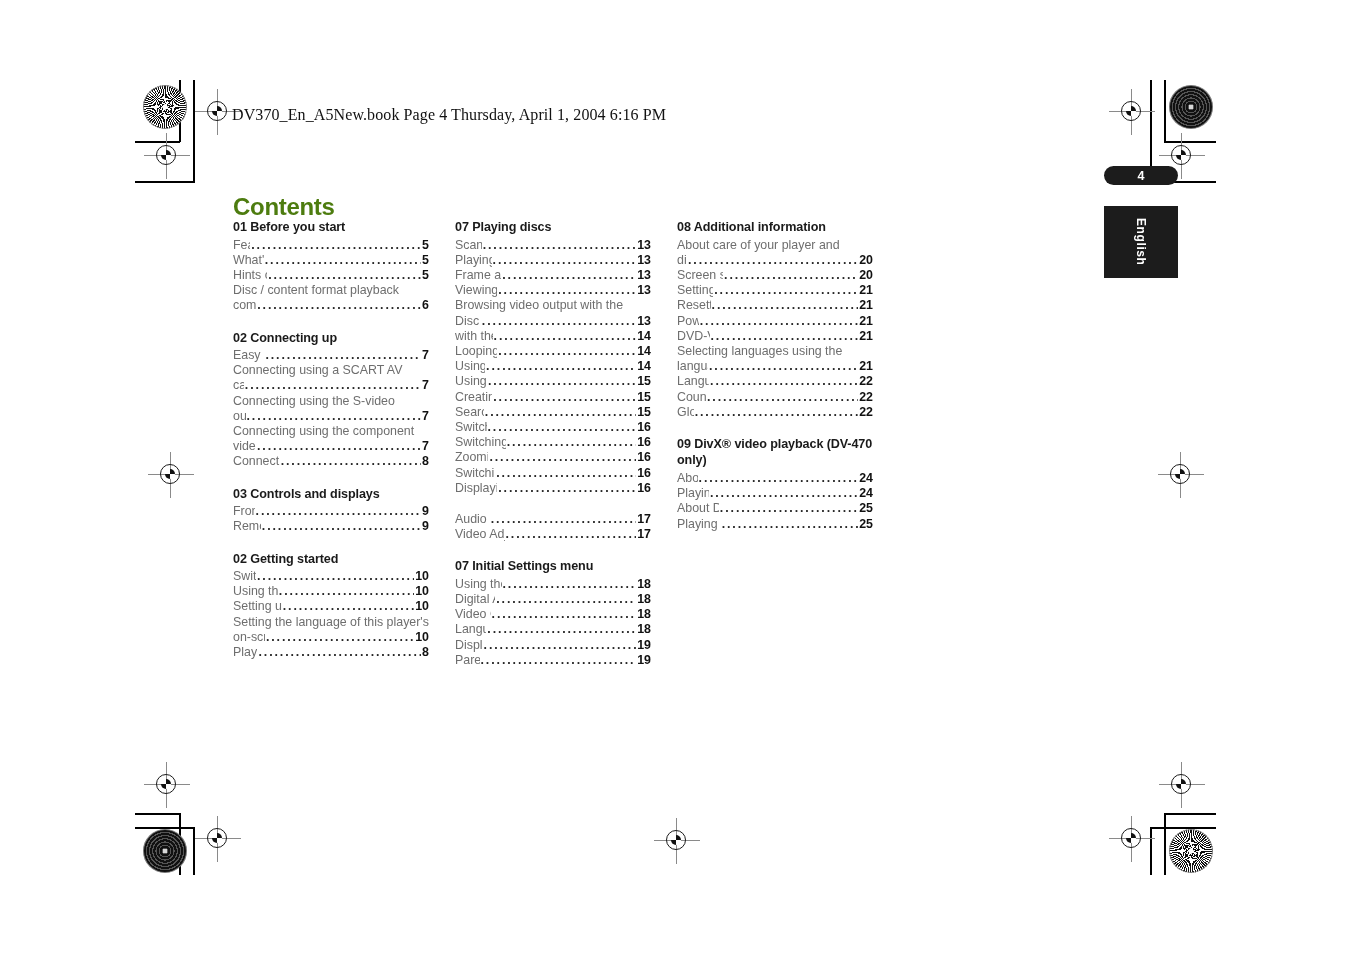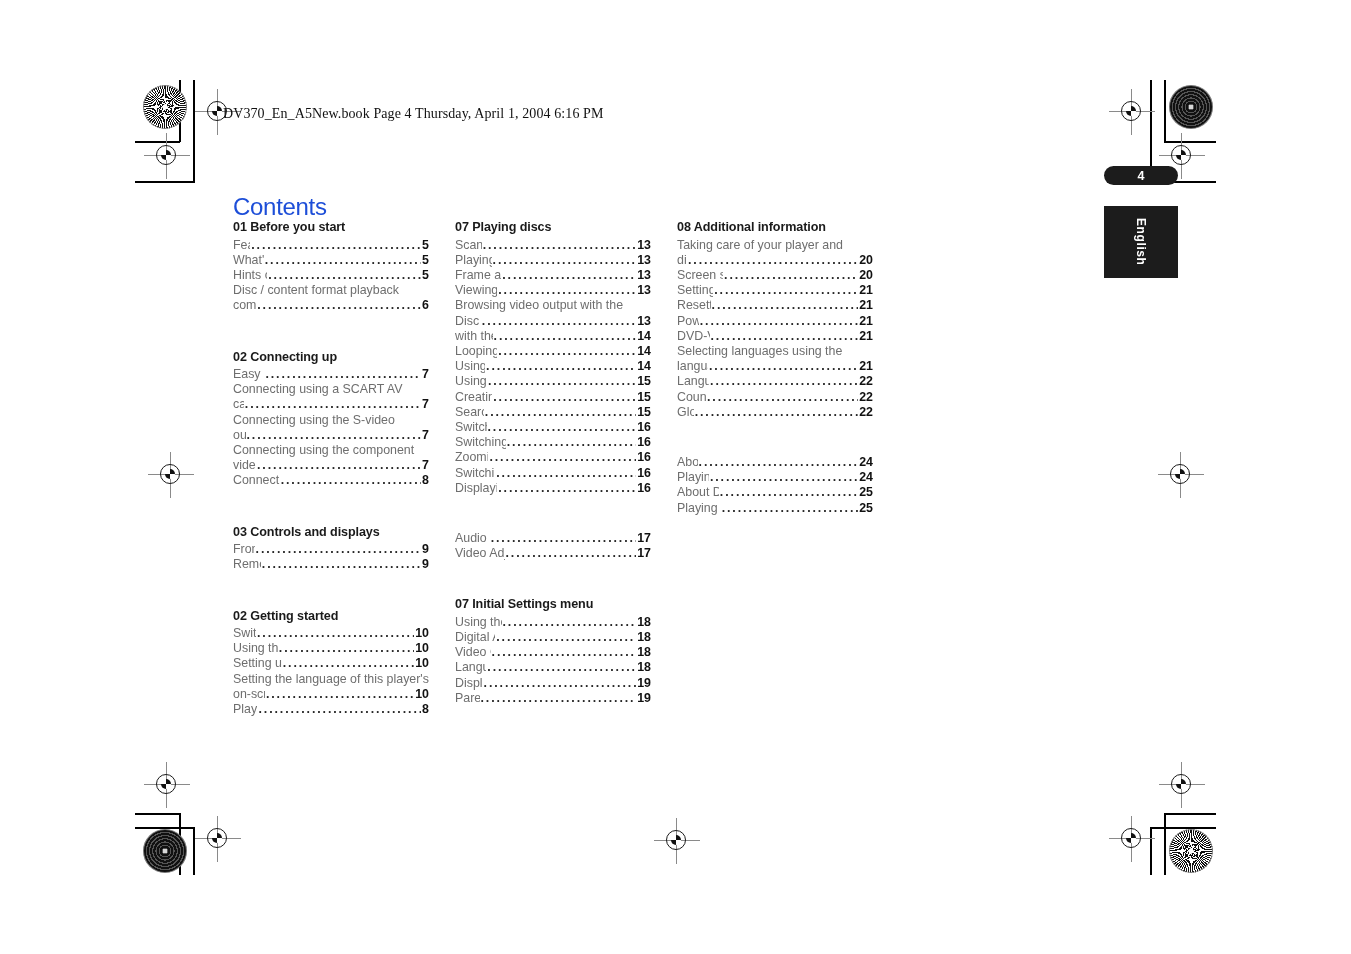--- a/index.html
+++ b/index.html
@@ -68,57 +68,57 @@
   .burst.dark {
     background:
       radial-gradient(circle at 50% 50%, #d9d9d9 0 7%, rgba(0,0,0,0) 8%),
       repeating-radial-gradient(circle at 50% 50%, #111 0 2px, #555 2px 3.2px),
       repeating-conic-gradient(from 0deg, #000 0deg 3deg, #3a3a3a 3deg 6deg);
   }
 
   
   .book-header {
     position: absolute;
-    left: 223px;
+    left: 232px;
     top: 106px;
     font-family: "Liberation Serif", serif;
-    font-size: 14px;
+    font-size: 16px;
     color: #111111;
     letter-spacing: 0.1px;
     white-space: nowrap;
   }
 
   
   .page-title {
     position: absolute;
     left: 233px;
     top: 177px;
     font-size: 24px;
-    font-weight: normal;
-    color: #1d4ed8;
+    font-weight: bold;
+    color: #4d7c0f;
     letter-spacing: -0.3px;
   }
 
   
   .toc {
     position: absolute;
     left: 233px;
     top: 219px;
     width: 680px;
     display: flex;
     gap: 0px;
   }
   .toc-col {
     width: 196px;
     margin-right: 26px;
   }
   .toc-col:last-child { margin-right: 0; }
 
   .chapter { margin-bottom: 0px; }
-  .chapter + .chapter { margin-top: 35px; }
+  .chapter + .chapter { margin-top: 16px; }
 
   .chapter-title {
     font-size: 12.6px;
     font-weight: bold;
     color: #1a1a1a;
     line-height: 16.5px;
     margin-bottom: 2px;
     letter-spacing: -0.1px;
   }
 
@@ -544,21 +544,21 @@
           <span class="label">Parental Lock</span>
           <span class="leader">..........................................................................................</span>
           <span class="pg">19</span>
         </div>
       </div>
     </div>
     <div class="toc-col">
       <div class="chapter">
         <div class="chapter-title">08 Additional information</div>
         <div class="entry cont">
-          <span class="label">Taking care of your player and</span>
+          <span class="label">About care of your player and</span>
         </div>
         <div class="entry">
           <span class="label">discs</span>
           <span class="leader">..........................................................................................</span>
           <span class="pg">20</span>
         </div>
         <div class="entry">
           <span class="label">Screen sizes and disc formats</span>
           <span class="leader">..........................................................................................</span>
           <span class="pg">20</span>
@@ -601,20 +601,21 @@
           <span class="leader">..........................................................................................</span>
           <span class="pg">22</span>
         </div>
         <div class="entry">
           <span class="label">Glossary</span>
           <span class="leader">..........................................................................................</span>
           <span class="pg">22</span>
         </div>
       </div>
       <div class="chapter">
+        <div class="chapter-title">09 DivX® video playback (DV-470 only)</div>
         <div class="entry">
           <span class="label">About DivX</span>
           <span class="leader">..........................................................................................</span>
           <span class="pg">24</span>
         </div>
         <div class="entry">
           <span class="label">Playing DivX video</span>
           <span class="leader">..........................................................................................</span>
           <span class="pg">24</span>
         </div>

